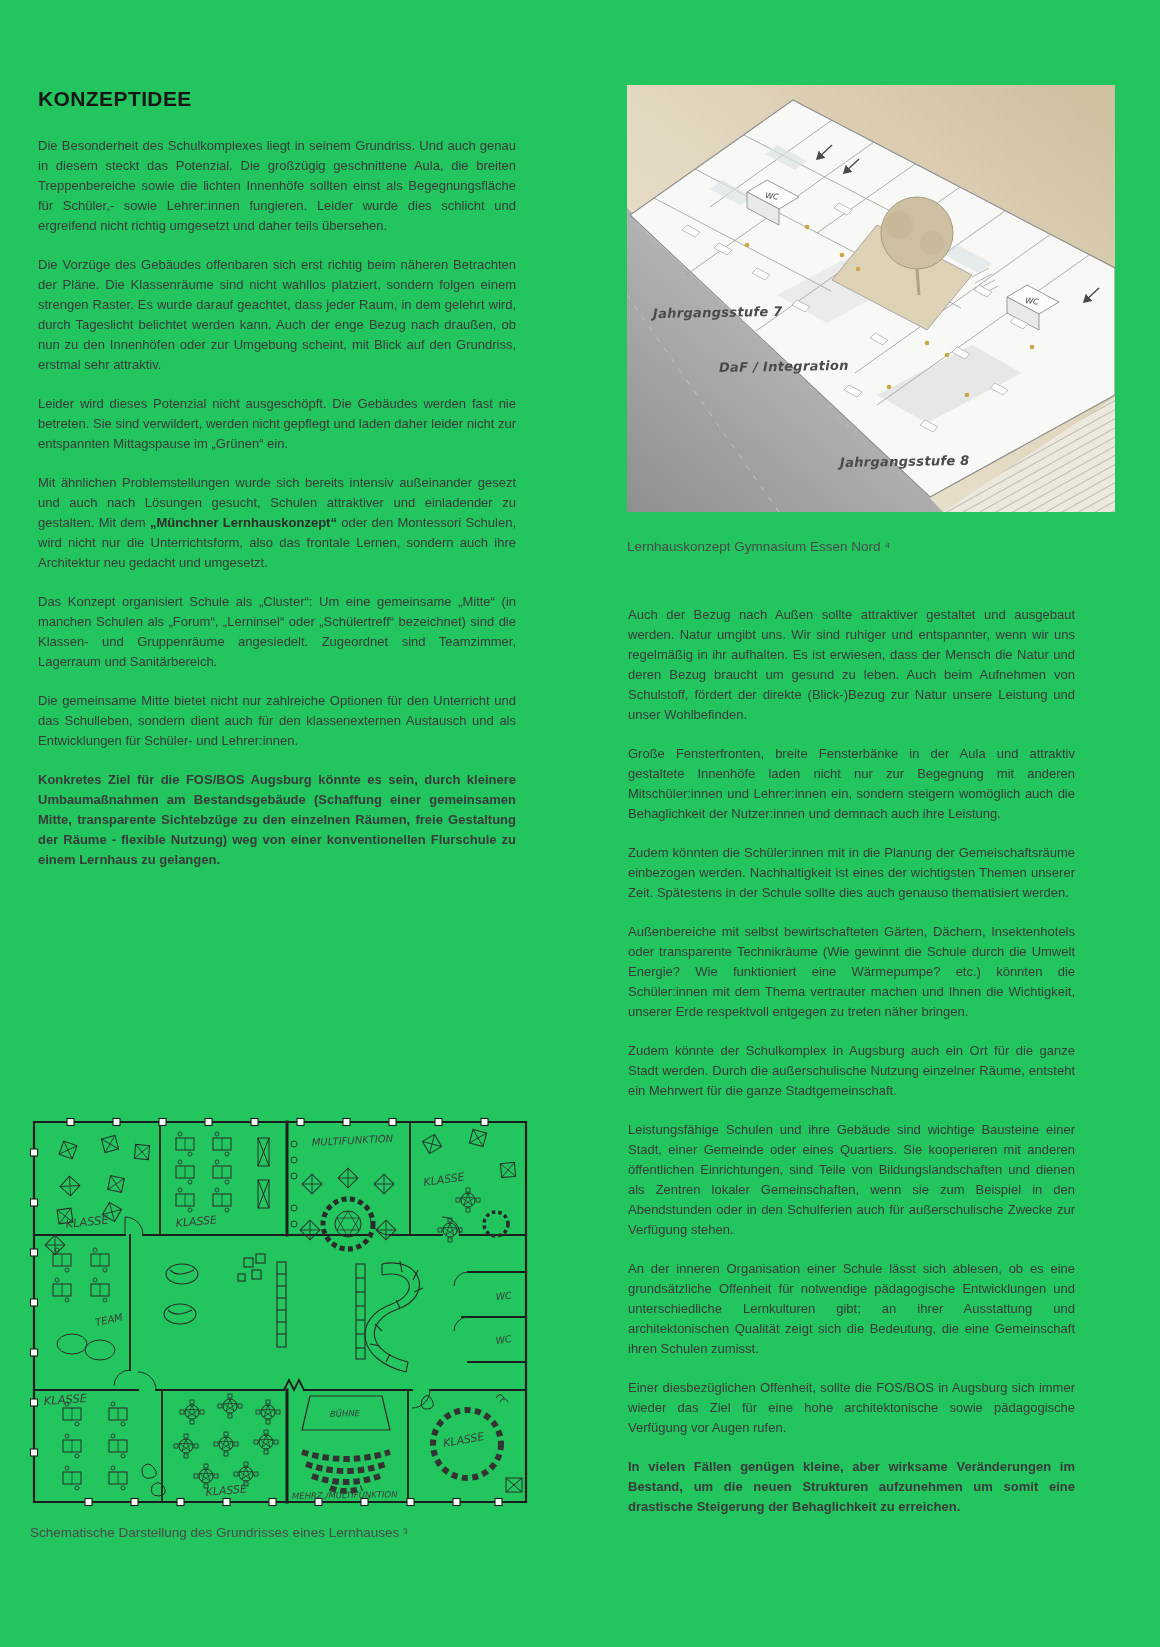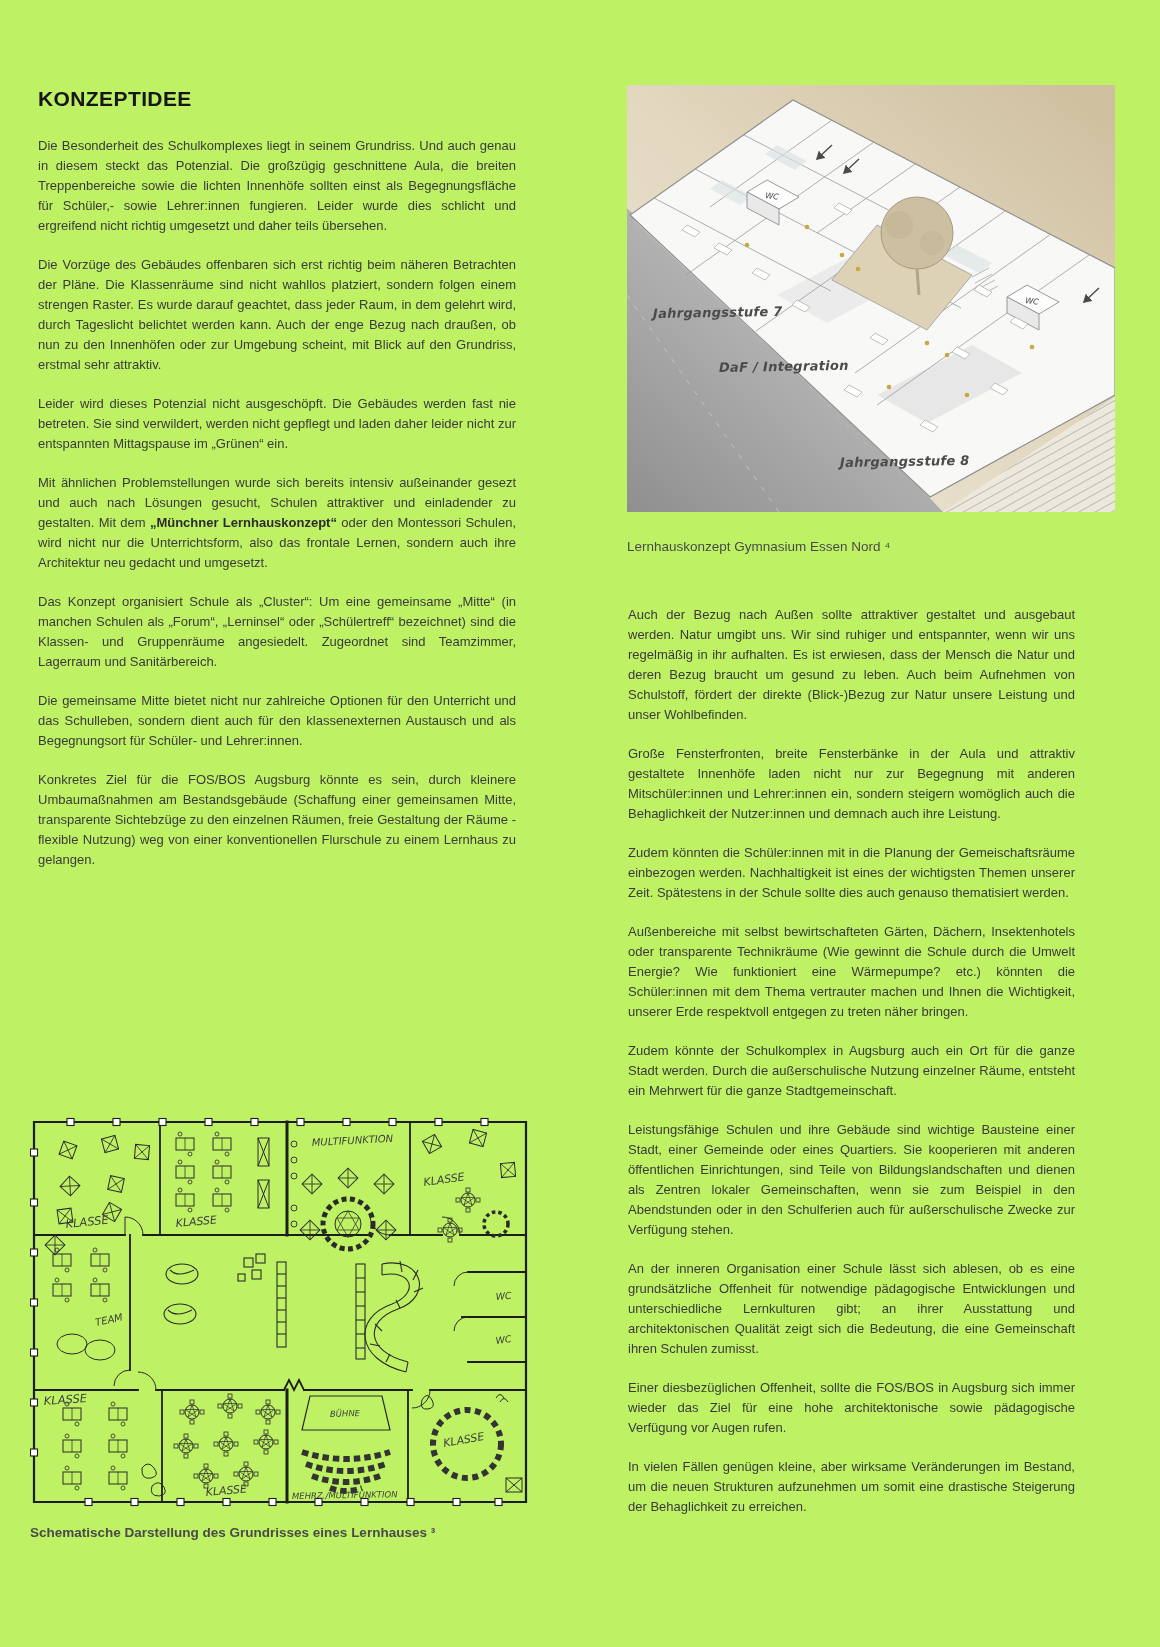--- a/index.html
+++ b/index.html
@@ -1,47 +1,47 @@
 <!DOCTYPE html>
 <html><head>
 <meta charset="utf-8">
 <style>
   html,body{margin:0;padding:0;background:#ffffff;}
-  .page{position:relative;width:1160px;height:1647px;background:#bef264;
+  .page{position:relative;width:1160px;height:1647px;background:#22c55e;
         font-family:"Liberation Sans",sans-serif;color:#3a3a3a;overflow:hidden;}
   h1{font-size:21px;line-height:1;margin:0 0 27px 0;color:#161616;letter-spacing:.4px;
      font-family:"Liberation Sans",sans-serif;}
   .col p{font-size:13px;line-height:20px;margin:0 0 19px 0;text-align:justify;}
-  .col p:last-child{margin-bottom:0;}
+  .col p:last-child{margin-bottom:0;font-weight:bold;}
   .left-col{position:absolute;left:38px;top:88px;width:478px;}
   .right-col{position:absolute;left:628px;top:596px;width:447px;margin-top:9px;}
   figure{margin:0;padding:0;position:absolute;}
   #fig-iso{left:627px;top:85px;width:488px;}
   #fig-plan{left:30px;top:1112px;width:500px;}
   figcaption{font-size:13.5px;color:#4a4a4a;margin-top:27px;line-height:1.2;}
-  #fig-plan figcaption{margin-top:15px;font-weight:bold;}
+  #fig-plan figcaption{margin-top:15px;}
   svg{display:block;}
   svg text{font-family:"DejaVu Sans",sans-serif;}
   .hand{font-style:italic;fill:#4b4b4b;}
   .planhand{font-style:italic;fill:#3d3d3d;}
   strong{font-weight:bold;color:#2c2c2c;}
 </style>
 </head>
 <body>
 
 <main class="page">
 
   <section class="col left-col">
     <h1>KONZEPTIDEE</h1>
     <p>Die Besonderheit des Schulkomplexes liegt in seinem Grundriss. Und auch genau in diesem steckt das Potenzial. Die großzügig geschnittene Aula, die breiten Treppenbereiche sowie die lichten Innenhöfe sollten einst als Begegnungsfläche für Schüler,- sowie Lehrer:innen fungieren. Leider wurde dies schlicht und ergreifend nicht richtig umgesetzt und daher teils übersehen.</p>
     <p>Die Vorzüge des Gebäudes offenbaren sich erst richtig beim näheren Betrachten der Pläne. Die Klassenräume sind nicht wahllos platziert, sondern folgen einem strengen Raster. Es wurde darauf geachtet, dass jeder Raum, in dem gelehrt wird, durch Tageslicht belichtet werden kann. Auch der enge Bezug nach draußen, ob nun zu den Innenhöfen oder zur Umgebung scheint, mit Blick auf den Grundriss, erstmal sehr attraktiv.</p>
     <p>Leider wird dieses Potenzial nicht ausgeschöpft. Die Gebäudes werden fast nie betreten. Sie sind verwildert, werden nicht gepflegt und laden daher leider nicht zur entspannten Mittagspause im „Grünen“ ein.</p>
     <p><span>Mit ähnlichen Problemstellungen wurde sich bereits intensiv außeinander gesezt und auch nach Lösungen gesucht, Schulen attraktiver und einladender zu gestalten. Mit dem </span><strong>„Münchner Lernhauskonzept“</strong><span> oder den Montessori Schulen, wird nicht nur die Unterrichtsform, also das frontale Lernen, sondern auch ihre Architektur neu gedacht und umgesetzt.</span></p>
     <p>Das Konzept organisiert Schule als „Cluster“: Um eine gemeinsame „Mitte“ (in manchen Schulen als „Forum“, „Lerninsel“ oder „Schülertreff“ bezeichnet) sind die Klassen- und Gruppenräume angesiedelt. Zugeordnet sind Teamzimmer, Lagerraum und Sanitärbereich.</p>
-    <p>Die gemeinsame Mitte bietet nicht nur zahlreiche Optionen für den Unterricht und das Schulleben, sondern dient auch für den klassenexternen Austausch und als Begegnungsort für Schüler- und Lehrer:innen.</p>
+    <p>Die gemeinsame Mitte bietet nicht nur zahlreiche Optionen für den Unterricht und das Schulleben, sondern dient auch für den klassenexternen Austausch und als Entwicklungen für Schüler- und Lehrer:innen.</p>
     <p>Konkretes Ziel für die FOS/BOS Augsburg könnte es sein, durch kleinere Umbaumaßnahmen am Bestandsgebäude (Schaffung einer gemeinsamen Mitte, transparente Sichtebzüge zu den einzelnen Räumen, freie Gestaltung der Räume - flexible Nutzung) weg von einer konventionellen Flurschule zu einem Lernhaus zu gelangen.</p>
   </section>
 
   <figure id="fig-iso">
     <svg viewBox="0 0 488 427" width="488" height="427" aria-hidden="true">
       <defs>
         <linearGradient id="bgGrad" x1="0%" y1="100%" x2="90%" y2="0%">
           <stop offset="0%" stop-color="#efe9da"></stop>
           <stop offset="55%" stop-color="#e2d7bf"></stop>
           <stop offset="100%" stop-color="#cfc0a0"></stop>

